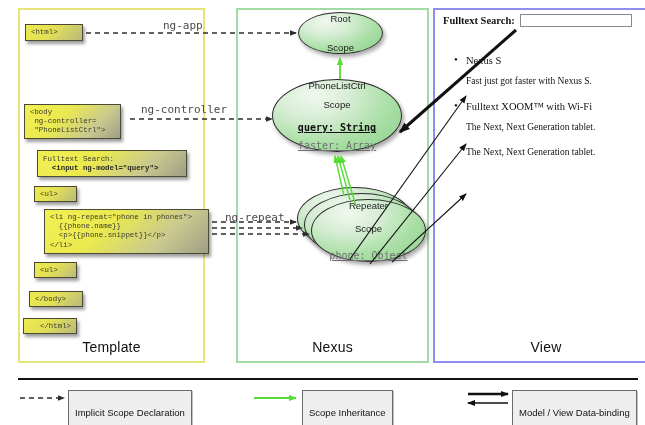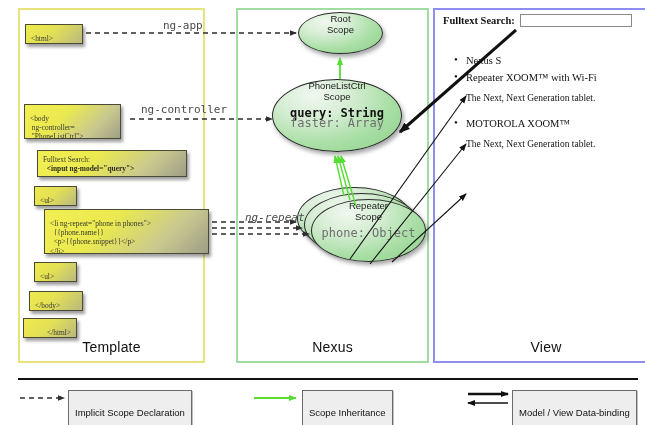--- a/index.html
+++ b/index.html
@@ -18,36 +18,36 @@
   .panel-view{left:433px;top:8px;width:226px;height:355px;border:2px solid #8e8ef0;}
 
   .panel-label{position:absolute;bottom:6px;left:0;width:100%;text-align:center;
                font-size:14px;color:#111;letter-spacing:.2px;}
 
   
   .codebox{position:absolute;box-sizing:border-box;
            border:1px solid #4a4a35;
            background:linear-gradient(135deg,#f2ef52 0%,#eae94f 38%,#c9c98f 72%,#9e9e86 100%);
            box-shadow:2px 3px 3px rgba(0,0,0,.38);
-           font-family:Liberation Serif, serif;
+           font-family:Liberation Mono, monospace;
            font-size:7.4px;line-height:9.2px;color:#3a3a30;
-           padding:9px 5px;white-space:pre;z-index:3;}
+           padding:3px 5px;white-space:pre;z-index:3;}
   .codebox.plain{background:linear-gradient(135deg,#eeea4e 0%,#e3e055 45%,#b9b97f 100%);}
   .codebox b{font-weight:bold;color:#2a2a22;}
 
   
   .scope{position:absolute;box-sizing:border-box;border-radius:50%;
          border:1.5px solid #2a2a2a;
          background:radial-gradient(ellipse at 32% 22%,#f0f8ef 0%,#d8eed6 28%,#aadfa6 62%,#8ccf8a 100%);
          box-shadow:2px 3px 4px rgba(0,0,0,.35);
-         display:flex;flex-direction:column;align-items:center;justify-content:flex-start;
+         display:flex;flex-direction:column;align-items:center;justify-content:space-between;
          text-align:center;z-index:4;}
   .scope .t{font-size:9.5px;color:#1b1b1b;line-height:11px;}
   .scope .m{font-family:"DejaVu Sans Mono","Liberation Mono",monospace;
-            font-size:12px;line-height:10px;color:#6f6f6f;}
+            font-size:10px;line-height:10px;color:#6f6f6f;text-decoration:underline;}
   .scope .m.hi{color:#111;font-weight:bold;}
   .scope-ghost{position:absolute;box-sizing:border-box;border-radius:50%;
          border:1.5px solid #2a2a2a;
          background:radial-gradient(ellipse at 32% 22%,#eef7ed 0%,#d6ecd4 30%,#a8dda4 65%,#8ccf8a 100%);
          box-shadow:2px 3px 4px rgba(0,0,0,.3);z-index:3;}
 
   
   .elabel{position:absolute;font-family:"DejaVu Sans Mono","Liberation Mono",monospace;
           font-size:11px;color:#4b4b4b;z-index:6;white-space:nowrap;}
 
@@ -122,37 +122,37 @@
   <div class="scope-ghost" style="left:297px;top:187px;width:115px;height:63px;"></div>
   <div class="scope-ghost" style="left:304px;top:193px;width:115px;height:63px;"></div>
   <div class="scope" style="left:311px;top:199px;width:115px;height:63px;">
     <div class="t">Repeater</div>
     <div class="t" style="margin-bottom:6px;">Scope</div>
     <div class="m">phone: Object</div>
   </div>
 
   <div class="elabel" style="left:163px;top:19px;">ng-app</div>
   <div class="elabel" style="left:141px;top:103px;">ng-controller</div>
-  <div class="elabel" style="left:245px;top:211px;font-style:italic;">ng-repeat</div>
+  <div class="elabel" style="left:225px;top:211px;">ng-repeat</div>
 
   <div class="view-inner">
     <div class="fs-row">
       <span class="fs-label">Fulltext Search:</span>
       <input class="fs-input" type="text" placeholder="" style="">
     </div>
     <ul class="phones">
       <li>
         <div class="pname">Nexus S</div>
+        <div class="psnip">Fast just got faster with Nexus S.</div>
       </li>
       <li>
-        <div class="pname">Repeater XOOM™  with Wi-Fi</div>
+        <div class="pname">Fulltext XOOM™  with Wi-Fi</div>
         <div class="psnip">The Next, Next Generation tablet.</div>
       </li>
       <li>
-        <div class="pname">MOTOROLA XOOM™</div>
         <div class="psnip">The Next, Next Generation tablet.</div>
       </li>
     </ul>
   </div>
 
   <svg id="wires" viewBox="0 0 645 425">
     <defs>
       <marker id="ah-dash" markerWidth="7" markerHeight="7" refX="6" refY="3.2" orient="auto" markerUnits="userSpaceOnUse">
         <path d="M0,0.4 L7,3.2 L0,6 z" fill="#2e2e2e"></path>
       </marker>

